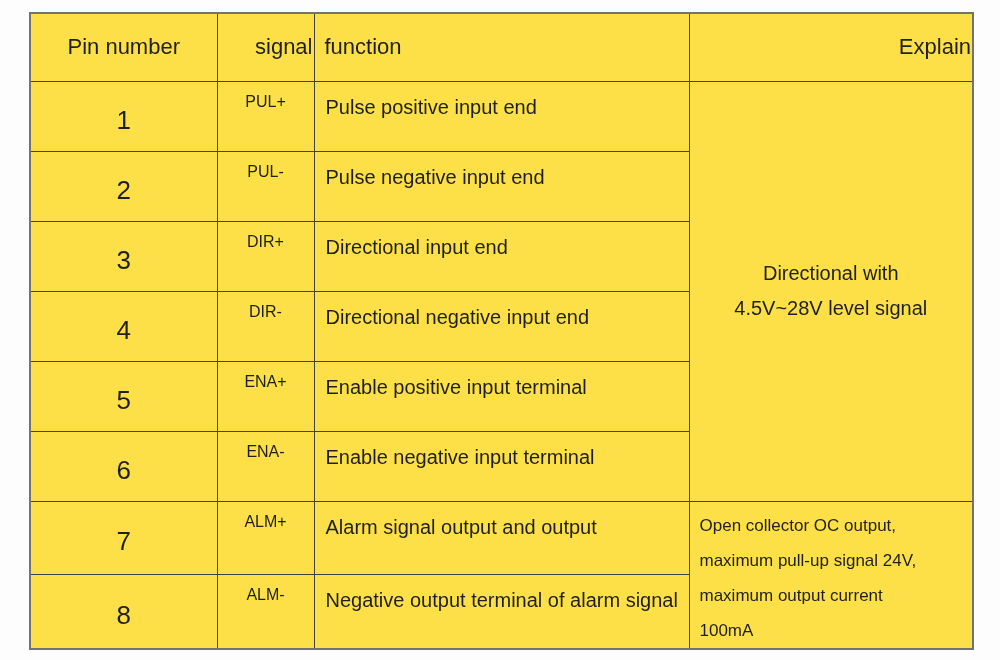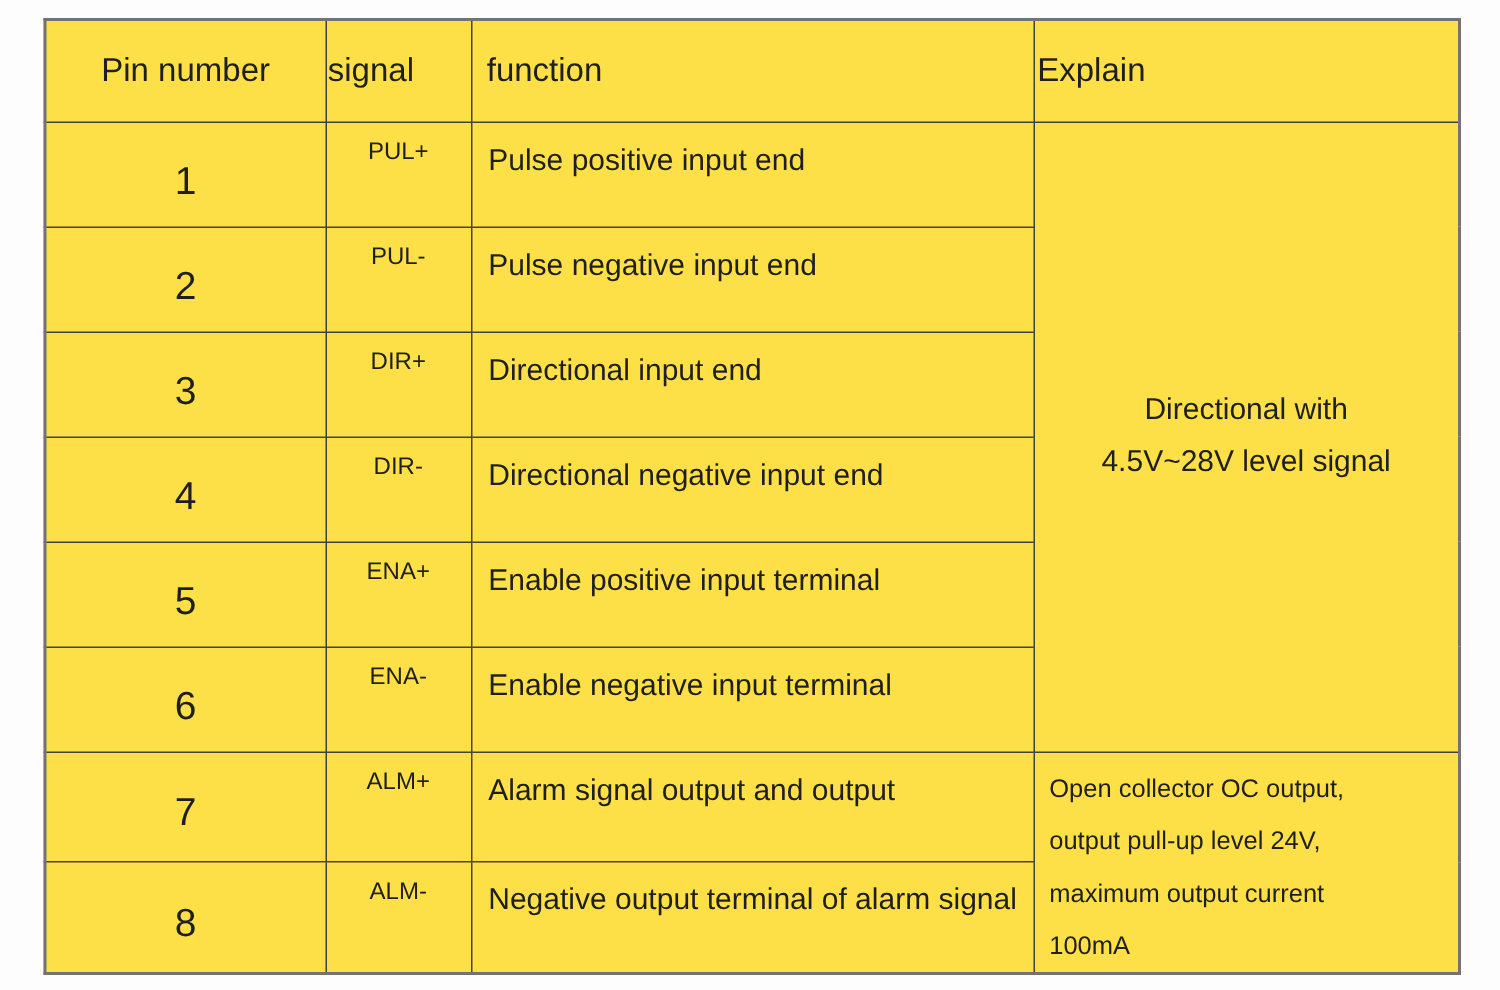--- a/index.html
+++ b/index.html
@@ -41,23 +41,23 @@
 
   tr.header-row { height: 68px; }
   tr.body-row   { height: 70px; }
 
   th {
     font-weight: normal;
     font-size: 22px;
     vertical-align: middle;
   }
   th.h-pin     { text-align: center; }
-  th.h-signal  { text-align: left; }
+  th.h-signal  { text-align: right; }
   th.h-function{ text-align: left; padding-left: 10px; margin-left: 13px; }
-  th.h-explain { text-align: left; padding-left: 2px; }
+  th.h-explain { text-align: right; padding-left: 14px; }
 
   td.pin-cell {
     text-align: center;
     vertical-align: middle;
     font-size: 26px;
     padding-top: 9px;
   }
   td.signal-cell {
     text-align: center;
     vertical-align: top;
@@ -145,21 +145,21 @@
       <td class="signal-cell">ENA-</td>
       <td class="function-cell">Enable negative input terminal</td>
     </tr>
 
     <tr class="body-row">
       <td class="pin-cell">7</td>
       <td class="signal-cell">ALM+</td>
       <td class="function-cell">Alarm signal output and output</td>
       <td class="explain-alarm-cell" rowspan="2">
         <div>Open collector OC output,</div>
-        <div>output pull-up level 24V,</div>
+        <div>maximum pull-up signal 24V,</div>
         <div>maximum output current</div>
         <div>100mA</div>
       </td>
     </tr>
 
     <tr class="body-row">
       <td class="pin-cell">8</td>
       <td class="signal-cell">ALM-</td>
       <td class="function-cell">Negative output terminal of alarm signal</td>
     </tr>

